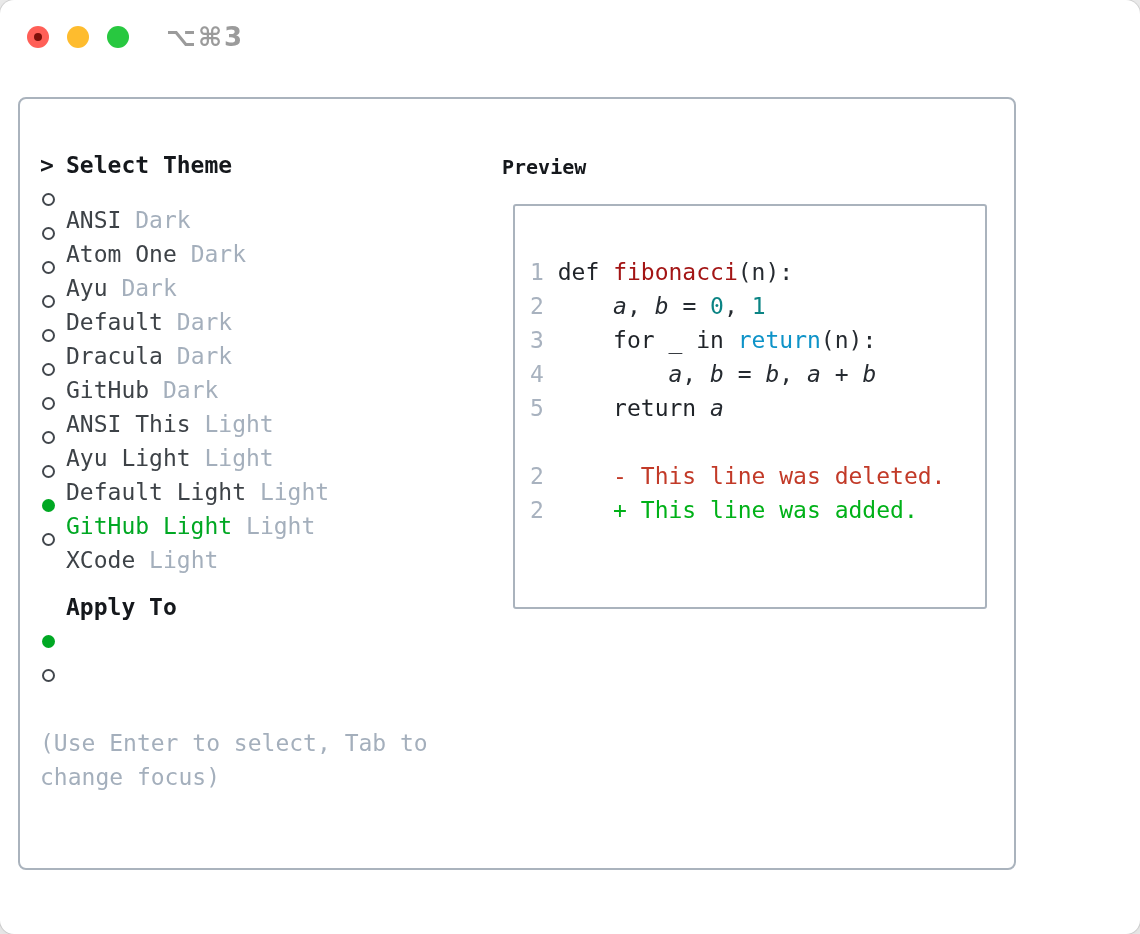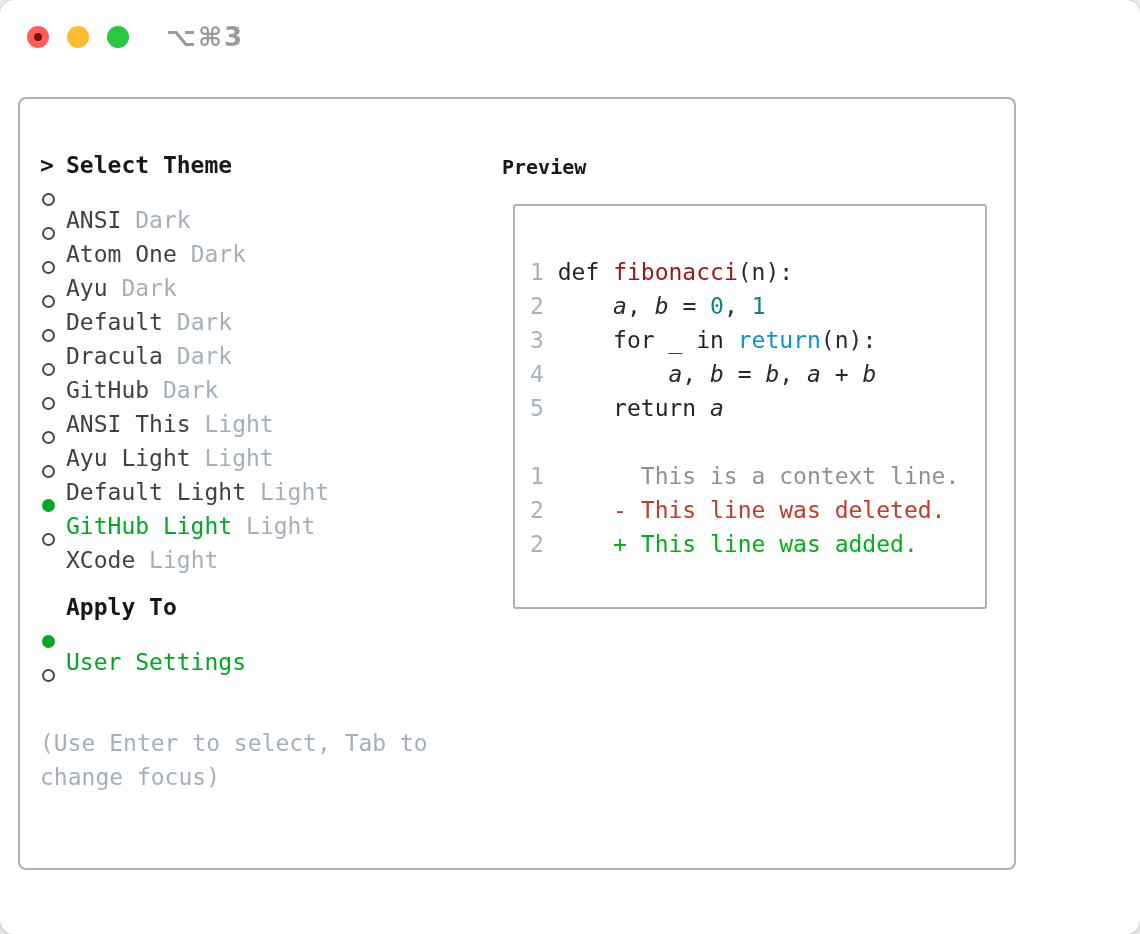--- a/index.html
+++ b/index.html
@@ -162,21 +162,20 @@
       <div class="spacer"></div>
       <div class="row">
         <span class="gutter"></span>
         <span class="hdr">Apply To</span>
       </div>
       <div id="apply-list">
           <div class="row selected">
             <span class="gutter">
               <span class="bullet sel"></span>
             </span>
-            <span class="label"><span class="t-name">User Settings</span></span>
           </div>
           <div class="row">
             <span class="gutter">
               <span class="bullet"></span>
             </span>
           </div>
         </div>
       <div class="spacer"></div>
       <div id="help">
           <div class="help-line">(Use Enter to select, Tab to</div>
@@ -186,19 +185,18 @@
 
     <div class="preview-header">Preview</div>
     <div class="preview-box">
       <div class="code" id="code">
           <div class="cl"><span class="ln">1</span><span class="tok-plain"> </span><span class="tok-keyword">def</span><span class="tok-plain"> </span><span class="tok-function">fibonacci</span><span class="tok-plain">(n):</span></div>
           <div class="cl"><span class="ln">2</span><span class="tok-plain">     </span><span class="tok-variable">a</span><span class="tok-plain">, </span><span class="tok-variable">b</span><span class="tok-plain"> = </span><span class="tok-number">0</span><span class="tok-plain">, </span><span class="tok-number">1</span></div>
           <div class="cl"><span class="ln">3</span><span class="tok-plain">     </span><span class="tok-keyword">for</span><span class="tok-plain"> _ </span><span class="tok-keyword">in</span><span class="tok-plain"> </span><span class="tok-builtin">return</span><span class="tok-plain">(n):</span></div>
           <div class="cl"><span class="ln">4</span><span class="tok-plain">         </span><span class="tok-variable">a</span><span class="tok-plain">, </span><span class="tok-variable">b</span><span class="tok-plain"> = </span><span class="tok-variable">b</span><span class="tok-plain">, </span><span class="tok-variable">a</span><span class="tok-plain"> + </span><span class="tok-variable">b</span></div>
           <div class="cl"><span class="ln">5</span><span class="tok-plain">     </span><span class="tok-keyword">return</span><span class="tok-plain"> </span><span class="tok-variable">a</span></div>
           <div class="cl">&nbsp;</div>
-          <div class="cl"><span class="ln">1</span><span class="tok-context">       This is a context line.</span></div>
           <div class="cl"><span class="ln">2</span><span class="tok-plain">     </span><span class="tok-deleted">- This line was deleted.</span></div>
           <div class="cl"><span class="ln">2</span><span class="tok-plain">     </span><span class="tok-added">+ This line was added.</span></div>
         </div>
     </div>
   </div>
 </div>
 
 </body></html>

